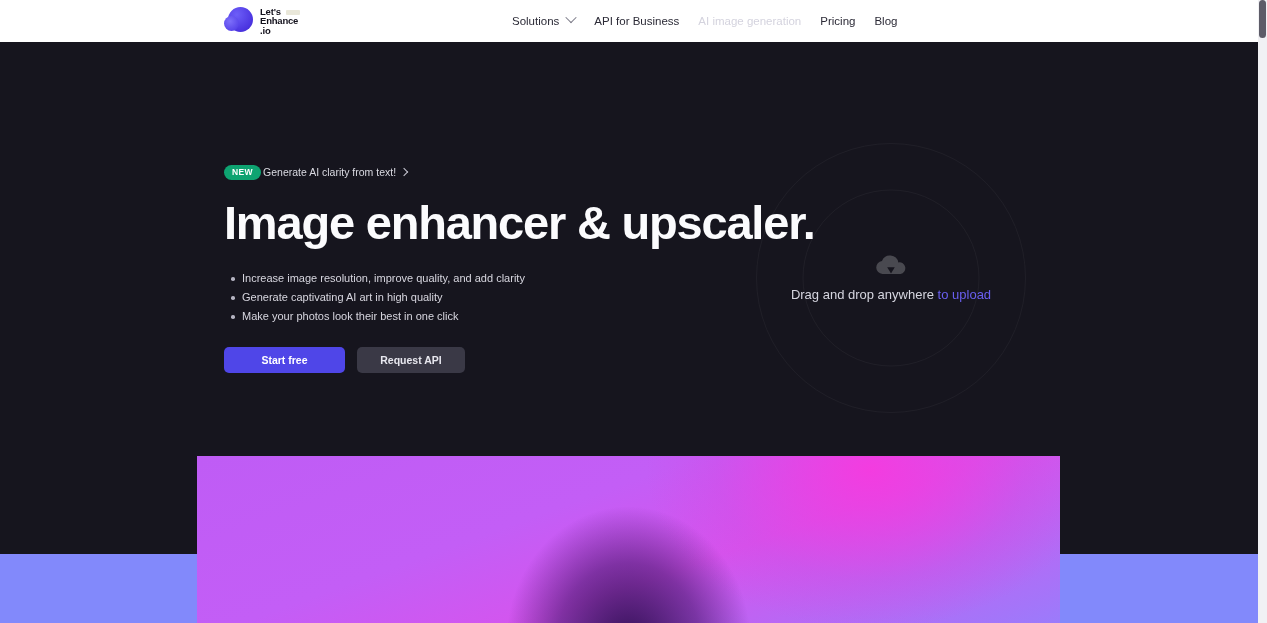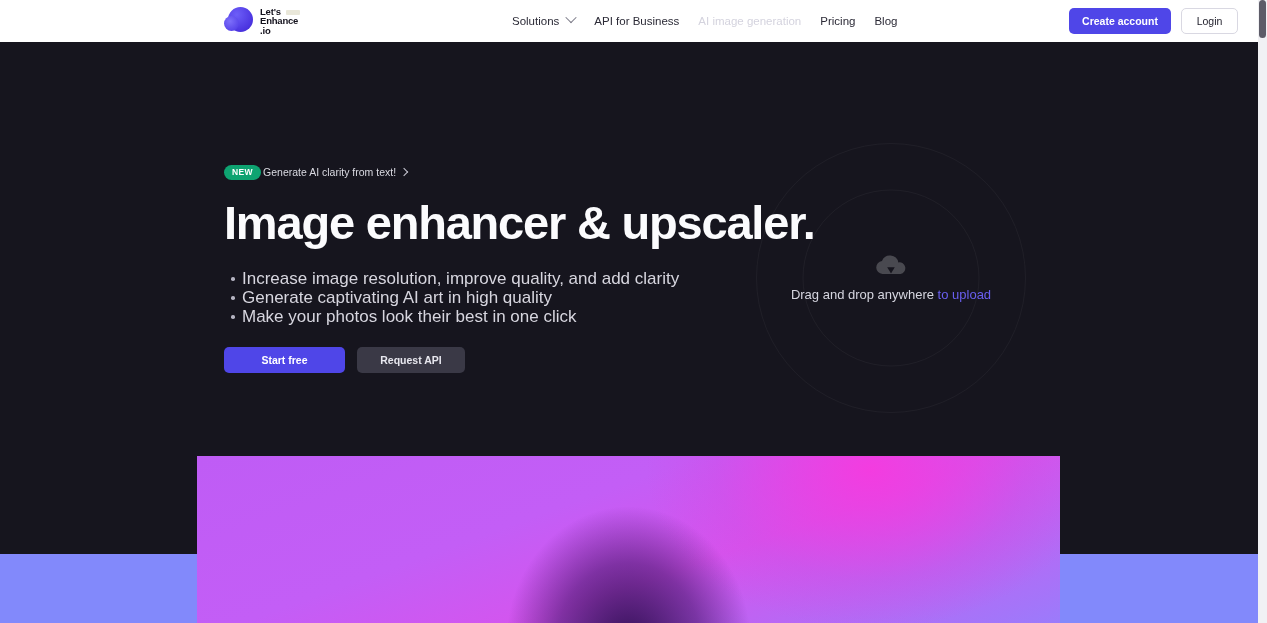--- a/index.html
+++ b/index.html
@@ -228,21 +228,21 @@
     white-space: nowrap;
   }
 
   .hero-list {
     margin: 22px 0 0 0;
     padding: 0 0 0 18px;
     list-style: none;
   }
   .hero-list li {
     position: relative;
-    font-size: 17px;
+    font-size: 11px;
     line-height: 19px;
     color: #d7d6df;
   }
   .hero-list li::before {
     content: "";
     position: absolute;
     left: -11px;
     top: 8px;
     width: 3.5px;
     height: 3.5px;
@@ -470,24 +470,20 @@
         <span>AI image generation</span>
       </a>
       <a class="nav-item" href="#">
         <span>Pricing</span>
       </a>
       <a class="nav-item" href="#">
         <span>Blog</span>
       </a>
     </nav>
 
-    <div class="header-actions">
-      <button class="btn-create">Create account</button>
-      <button class="btn-login">Login</button>
-    </div>
 
   </div>
 
   <div class="scrollbar-track"></div>
   <div class="scrollbar-fill-dark"></div>
   <div class="scrollbar-fill-purple"></div>
   <div class="scrollbar-thumb"></div>
 
 </div>
 

